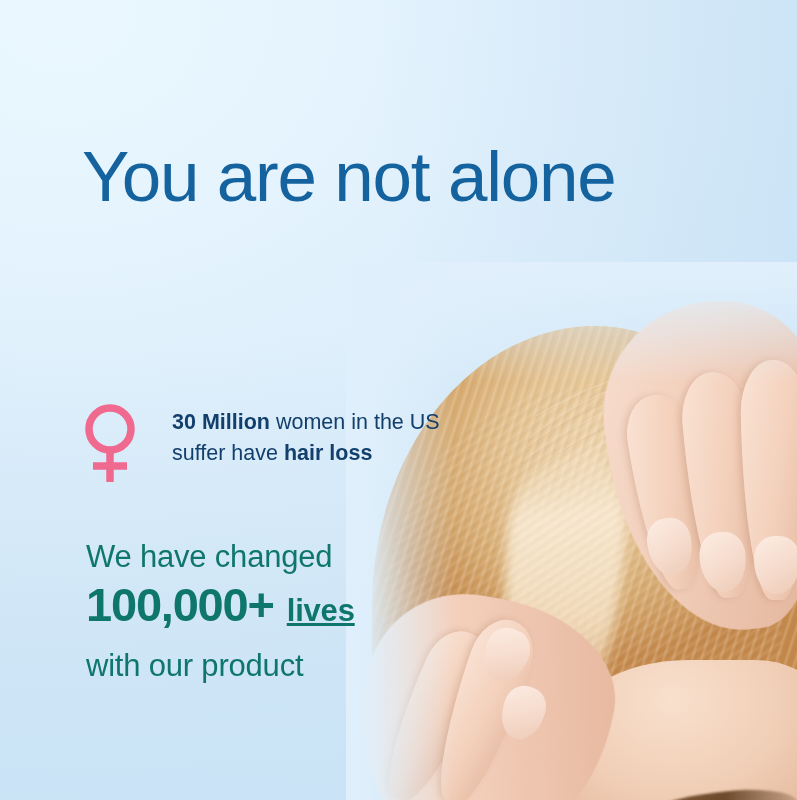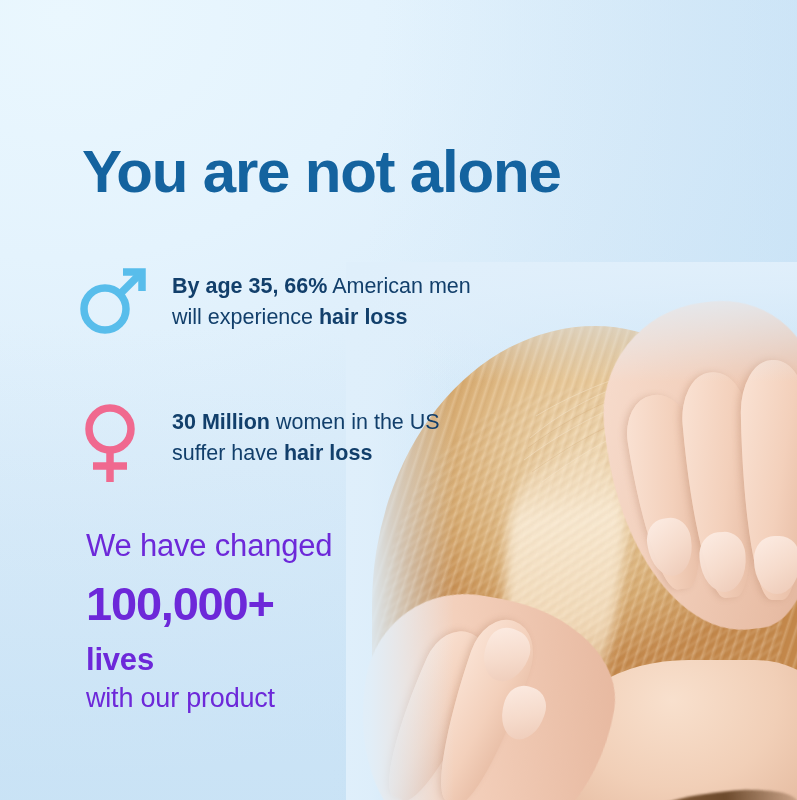--- a/index.html
+++ b/index.html
@@ -180,22 +180,22 @@
       linear-gradient(90deg, #dfeffb 0px, rgba(223,239,251,0.92) 24px, rgba(223,239,251,0.0) 108px),
       linear-gradient(0deg, rgba(214,232,248,0.0) 72%, rgba(214,232,248,0.0) 100%),
       linear-gradient(180deg, #e0effb 0px, rgba(224,239,251,0.85) 26px, rgba(224,239,251,0.0) 120px);
   }
 
   
   .headline {
     position: absolute;
     left: 82px;
     top: 140px;
-    font-size: 60px;
-    font-weight: bold;
+    font-size: 71px;
+    font-weight: normal;
     letter-spacing: -1.2px;
     color: #14639f;
     line-height: 1.05;
     white-space: nowrap;
   }
 
   
   .stat-row {
     position: absolute;
     display: flex;
@@ -217,51 +217,51 @@
     color: #123f6b;
     padding-top: 9px;
     max-width: 330px;
   }
   .stat-text b { font-weight: bold; }
 
   
   .lives-block {
     position: absolute;
     left: 86px;
-    top: 527px;
-    color: #6d28d9;
+    top: 538px;
+    color: #0f766e;
   }
   .lives-l1 {
     font-size: 31px;
     line-height: 1.22;
     letter-spacing: -0.2px;
   }
   .lives-l2 {
     display: flex;
     align-items: baseline;
     gap: 13px;
     line-height: 1.08;
-    margin-top: 14px;
-    flex-direction: column;
+    margin-top: 4px;
   }
   .lives-big {
     font-size: 47px;
     font-weight: bold;
     letter-spacing: -1.2px;
   }
   .lives-word {
     font-size: 31px;
     font-weight: bold;
     letter-spacing: -0.2px;
+    text-decoration: underline;
   }
   .lives-l3 {
-    font-size: 27px;
+    font-size: 31px;
     line-height: 1.22;
     letter-spacing: -0.2px;
-    margin-top: 6px;
+    margin-top: 16px;
   }
 </style>
 </head>
 <body>
 
 <div id="poster">
 
   <div class="bg-base"></div>
   <div class="bg-tint-bottom"></div>
   <div class="bg-tint-right"></div>
@@ -300,33 +300,20 @@
     <div class="finger" style="left:52px; top:358px; width:62px; height:180px; transform:rotate(24deg);"></div>
     <div class="finger" style="left:100px; top:348px; width:62px; height:192px; transform:rotate(19deg);"></div>
     <div class="nail" style="left:132px; top:360px; width:44px; height:54px; transform:rotate(22deg);"></div>
     <div class="nail" style="left:150px; top:418px; width:42px; height:54px; transform:rotate(18deg);"></div>
 
     <div class="photo-feather"></div>
   </div>
 
   <div class="headline">You are not alone</div>
 
-  <div class="stat-row male">
-    <div class="icon-slot">
-      <svg width="74" height="74" viewBox="0 0 74 74" aria-hidden="true">
-        <circle cx="29" cy="45" r="21" fill="none" stroke="#58bdeb" stroke-width="7.5"></circle>
-        <line x1="44" y1="30" x2="66" y2="8" stroke="#58bdeb" stroke-width="7.5" stroke-linecap="butt"></line>
-        <polyline points="47,8 66,8 66,27" fill="none" stroke="#58bdeb" stroke-width="7.5" stroke-linecap="butt" stroke-linejoin="miter"></polyline>
-      </svg>
-    </div>
-    <div class="stat-text">
-      <b>By age 35, 66%</b><span> American men</span><br>
-      <span>will experience </span><b>hair loss</b>
-    </div>
-  </div>
 
   <div class="stat-row female">
     <div class="icon-slot">
       <svg width="74" height="86" viewBox="0 0 74 86" aria-hidden="true">
         <circle cx="34" cy="29" r="21" fill="none" stroke="#f0698f" stroke-width="7.5"></circle>
         <line x1="34" y1="50" x2="34" y2="82" stroke="#f0698f" stroke-width="7.5"></line>
         <line x1="17" y1="66" x2="51" y2="66" stroke="#f0698f" stroke-width="7.5"></line>
       </svg>
     </div>
     <div class="stat-text">

